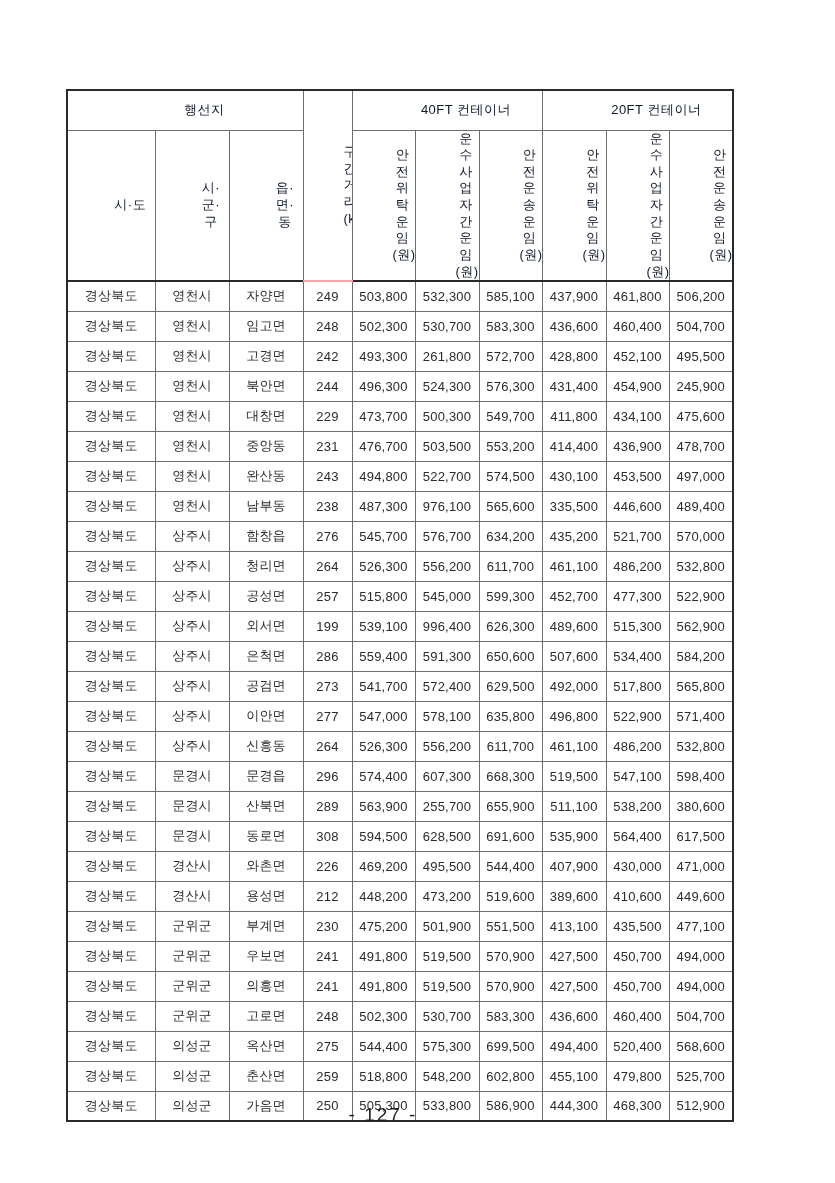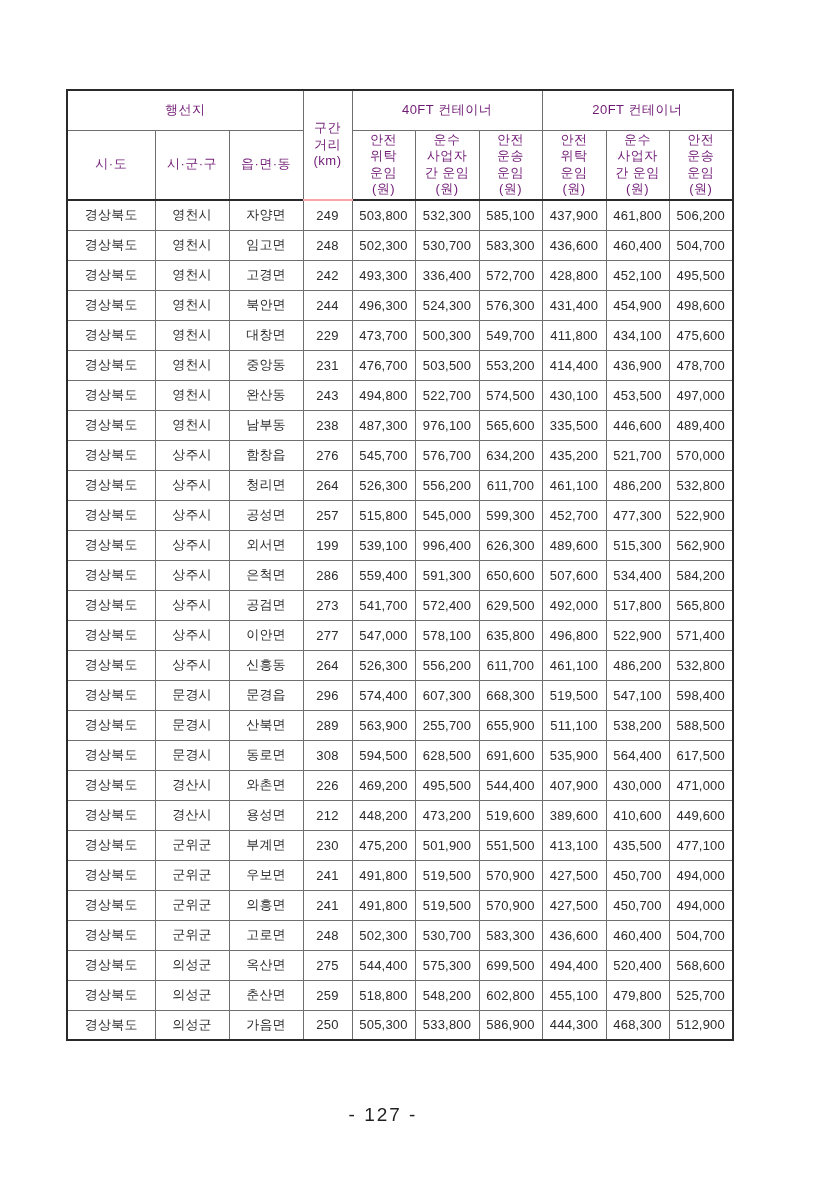--- a/index.html
+++ b/index.html
@@ -28,21 +28,22 @@
     vertical-align: middle;
     font-weight: normal;
     font-size: 13px;
     padding: 0 2px;
     overflow: hidden;
     letter-spacing: 0.5px;
   }
   .fare-table thead th {
     white-space: pre-line;
     line-height: 1.28;
-    color: #701a75;
+    color: #0f172a;
+    padding-left: 40px;
   }
   .fare-table thead tr.group-row { height: 40px; }
   .fare-table thead tr.sub-row { height: 70px; }
   .fare-table thead tr.sub-row th { border-bottom: 2px solid #2a2a2a; text-align: center; }
   .fare-table thead th.distance-head { border-bottom: 2px solid #fca5a5; }
   .fare-table tbody tr { height: 30px; }
   .fare-table tbody td { color: #2b2b2b; letter-spacing: 0.2px; }
   .page-number {
     position: absolute;
     top: 1104px;
@@ -134,37 +135,37 @@
           <td>436,600</td>
           <td>460,400</td>
           <td>504,700</td>
         </tr>
         <tr>
           <td>경상북도</td>
           <td>영천시</td>
           <td>고경면</td>
           <td>242</td>
           <td>493,300</td>
-          <td>336,400</td>
+          <td>261,800</td>
           <td>572,700</td>
           <td>428,800</td>
           <td>452,100</td>
           <td>495,500</td>
         </tr>
         <tr>
           <td>경상북도</td>
           <td>영천시</td>
           <td>북안면</td>
           <td>244</td>
           <td>496,300</td>
           <td>524,300</td>
           <td>576,300</td>
           <td>431,400</td>
           <td>454,900</td>
-          <td>498,600</td>
+          <td>245,900</td>
         </tr>
         <tr>
           <td>경상북도</td>
           <td>영천시</td>
           <td>대창면</td>
           <td>229</td>
           <td>473,700</td>
           <td>500,300</td>
           <td>549,700</td>
           <td>411,800</td>
@@ -318,21 +319,21 @@
         <tr>
           <td>경상북도</td>
           <td>문경시</td>
           <td>산북면</td>
           <td>289</td>
           <td>563,900</td>
           <td>255,700</td>
           <td>655,900</td>
           <td>511,100</td>
           <td>538,200</td>
-          <td>588,500</td>
+          <td>380,600</td>
         </tr>
         <tr>
           <td>경상북도</td>
           <td>문경시</td>
           <td>동로면</td>
           <td>308</td>
           <td>594,500</td>
           <td>628,500</td>
           <td>691,600</td>
           <td>535,900</td>

